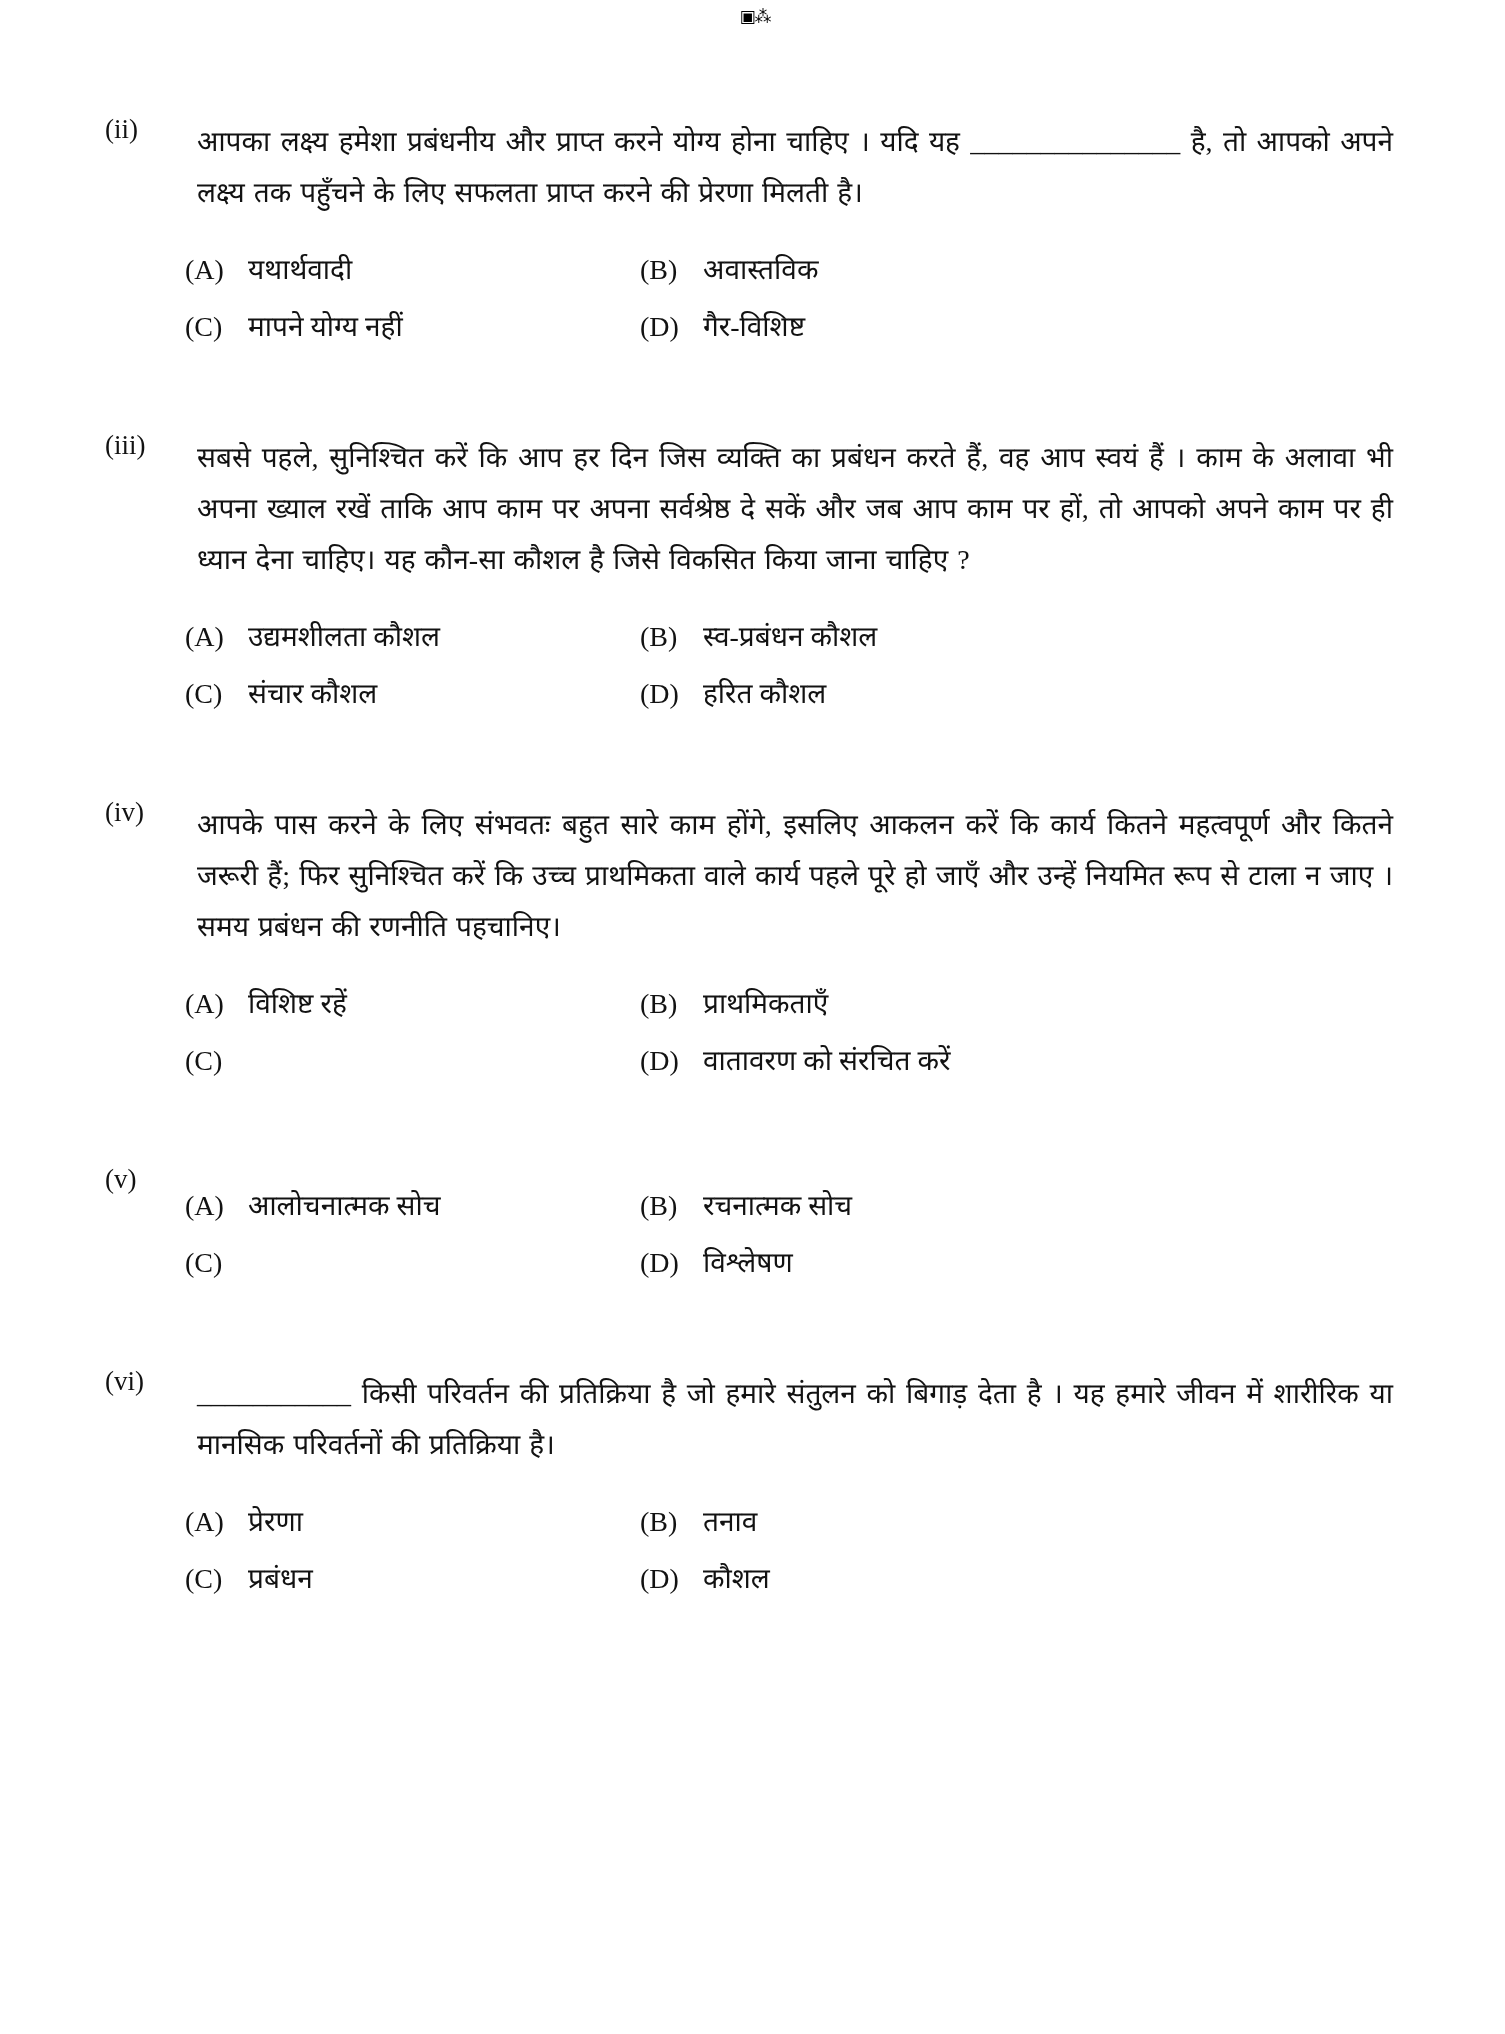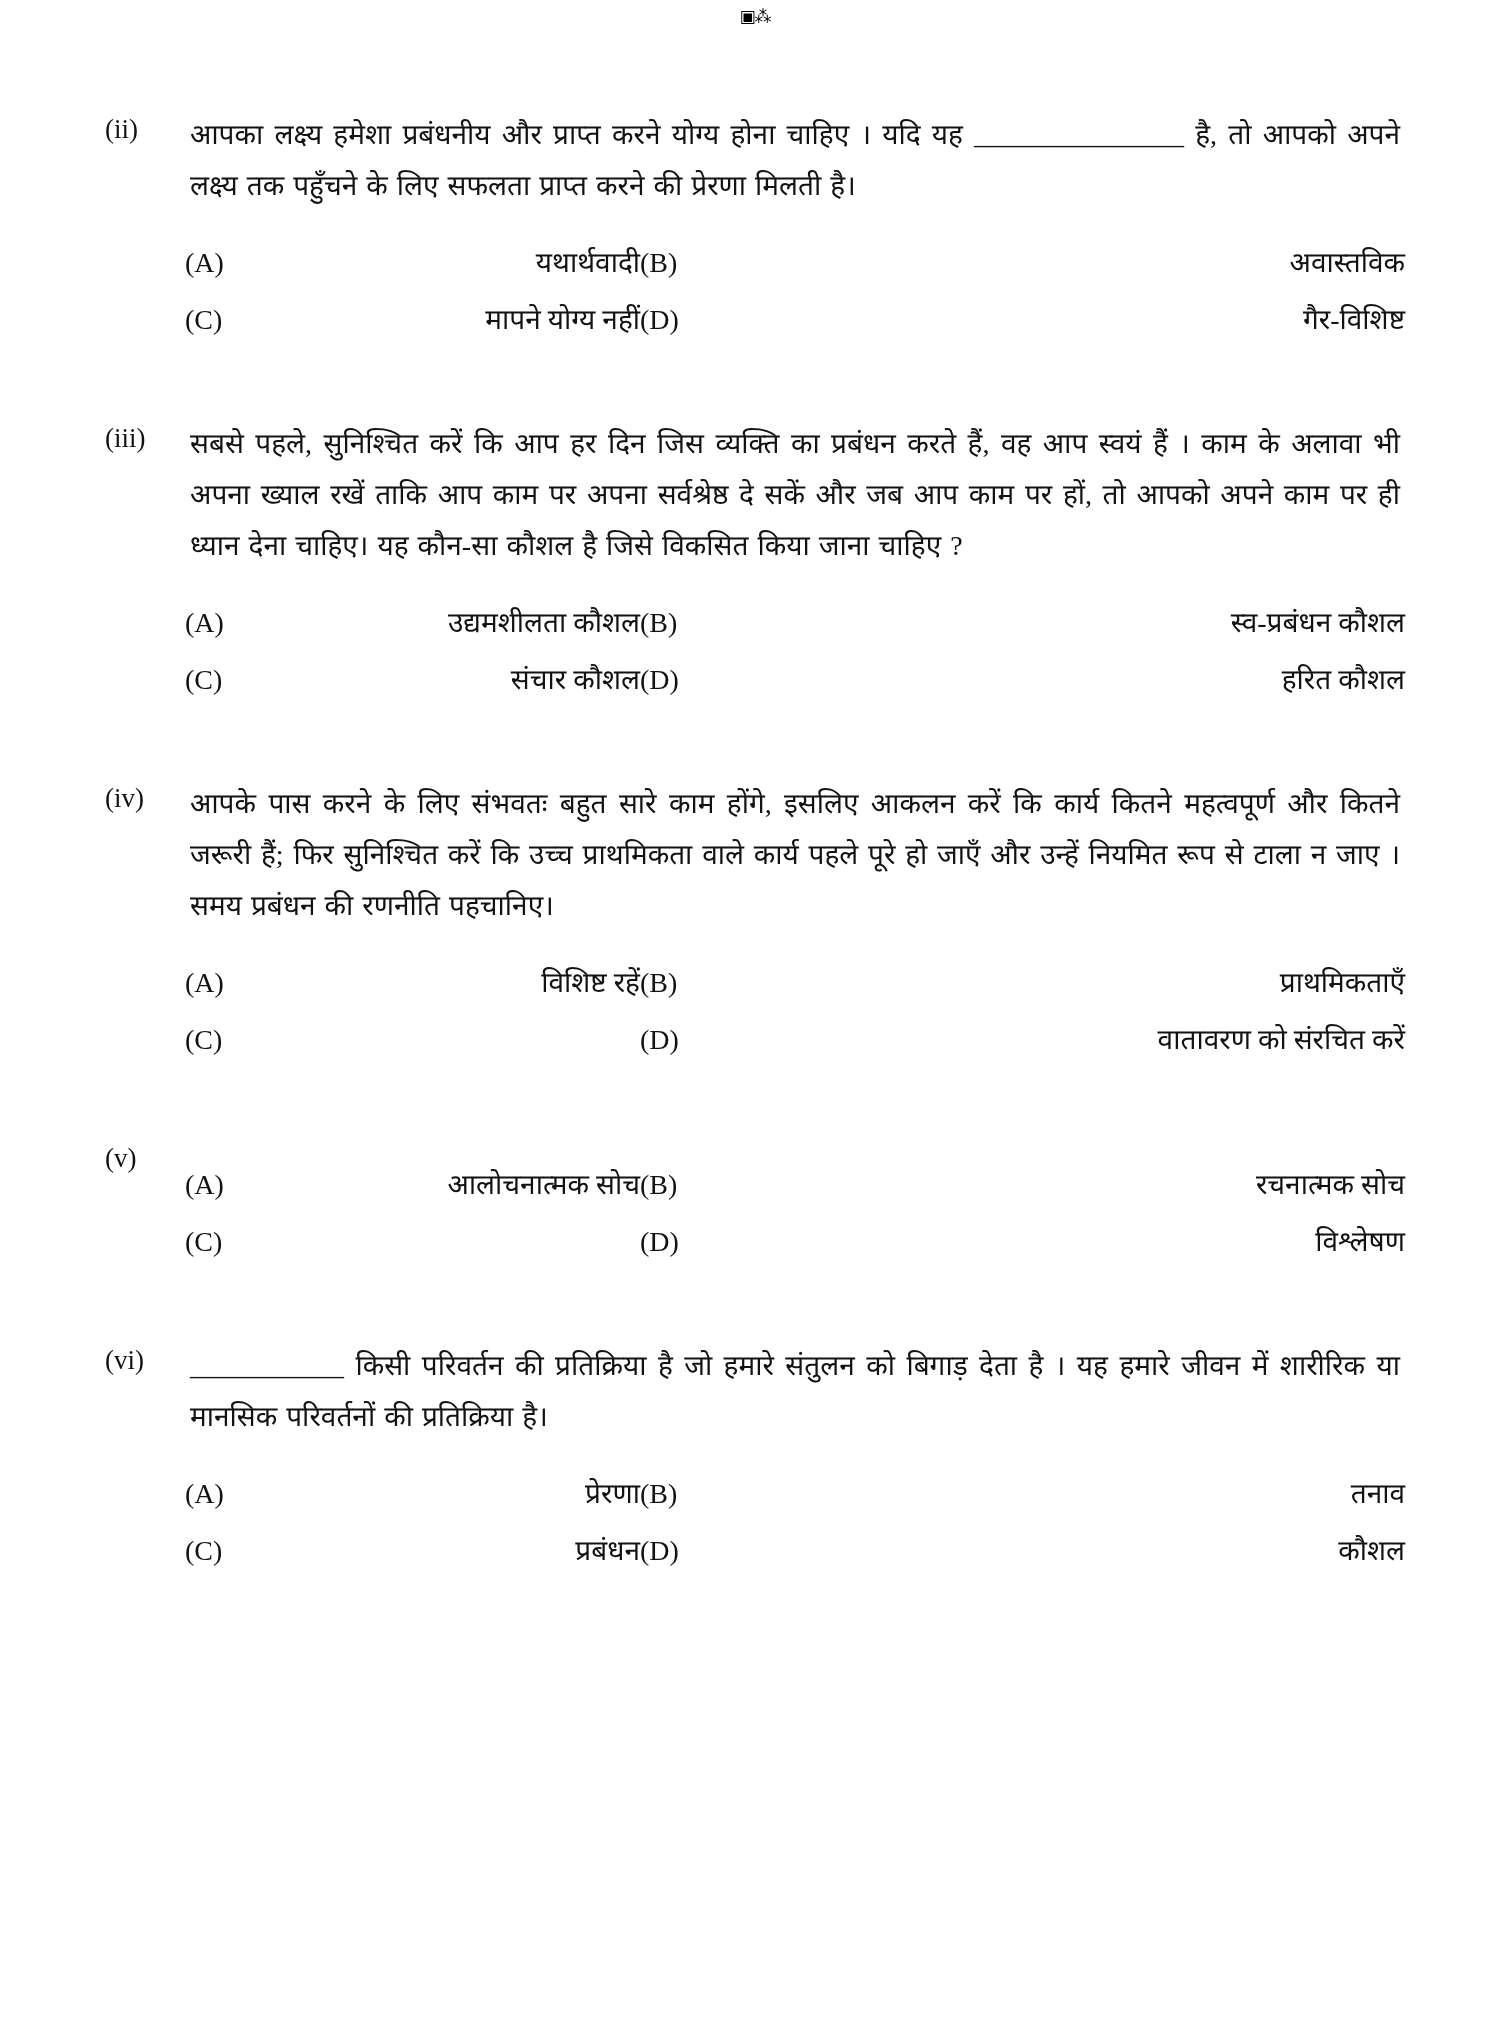--- a/index.html
+++ b/index.html
@@ -40,21 +40,21 @@
   .qnum {
     flex: 0 0 80px;
     font-size: 27px;
     line-height: 51px;
   }
   .qbody {
     flex: 1 1 auto;
     min-width: 0;
   }
   .qtext {
-    margin: 5px;
+    margin: 12px;
     font-size: 28px;
     line-height: 51px;
     text-align: justify;
     word-spacing: 2px;
   }
   .options {
     display: grid;
     grid-template-columns: 455px 1fr;
     margin-top: 14px;
   }
@@ -64,21 +64,20 @@
     font-size: 28px;
     line-height: 39px;
     margin-top: 18px;
     white-space: nowrap;
   }
   .opt-label {
     flex: 0 0 63px;
   }
   .opt-text {
     flex: 1 1 auto;
-    text-align: right;
   }
 </style>
 </head>
 <body>
 
 <div class="sheet">
 
   <div class="header-mark">▣⁂</div>
 
   <div class="question">

